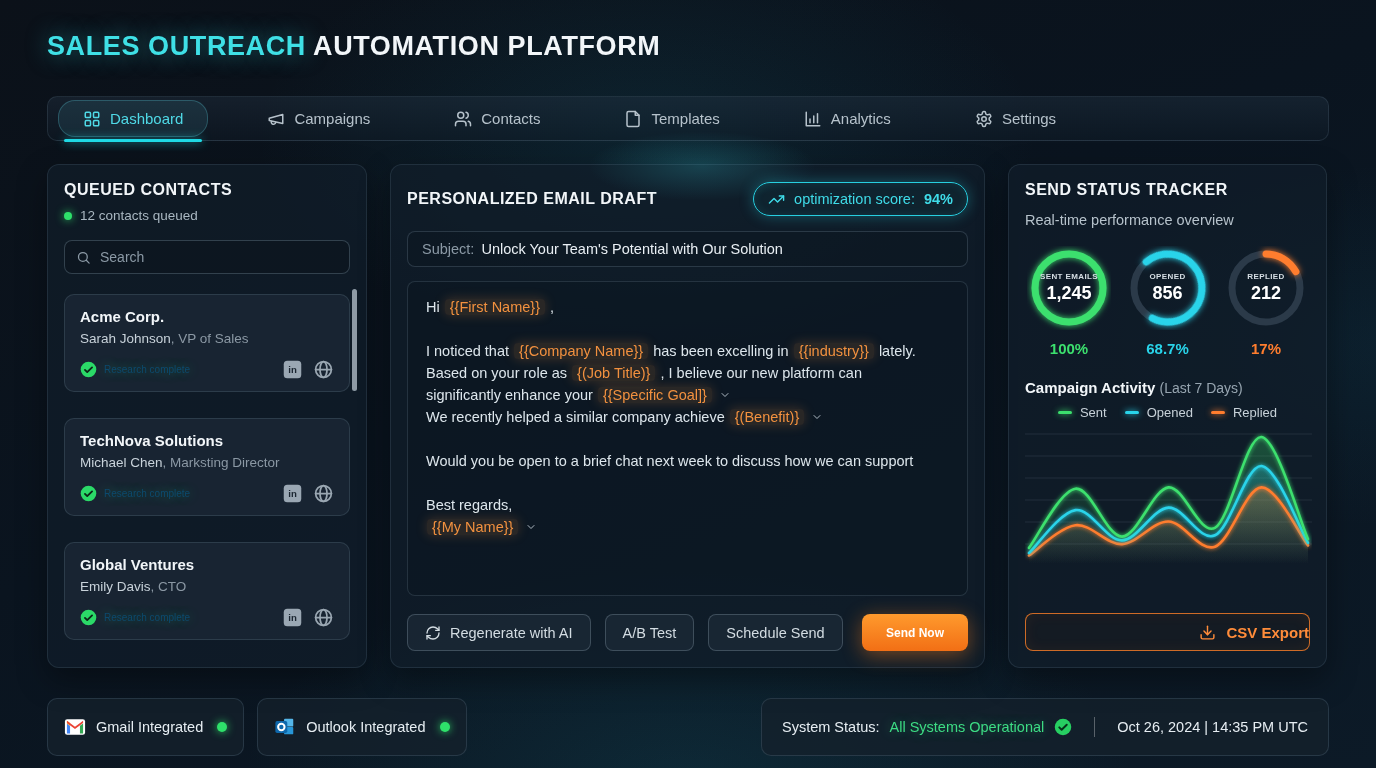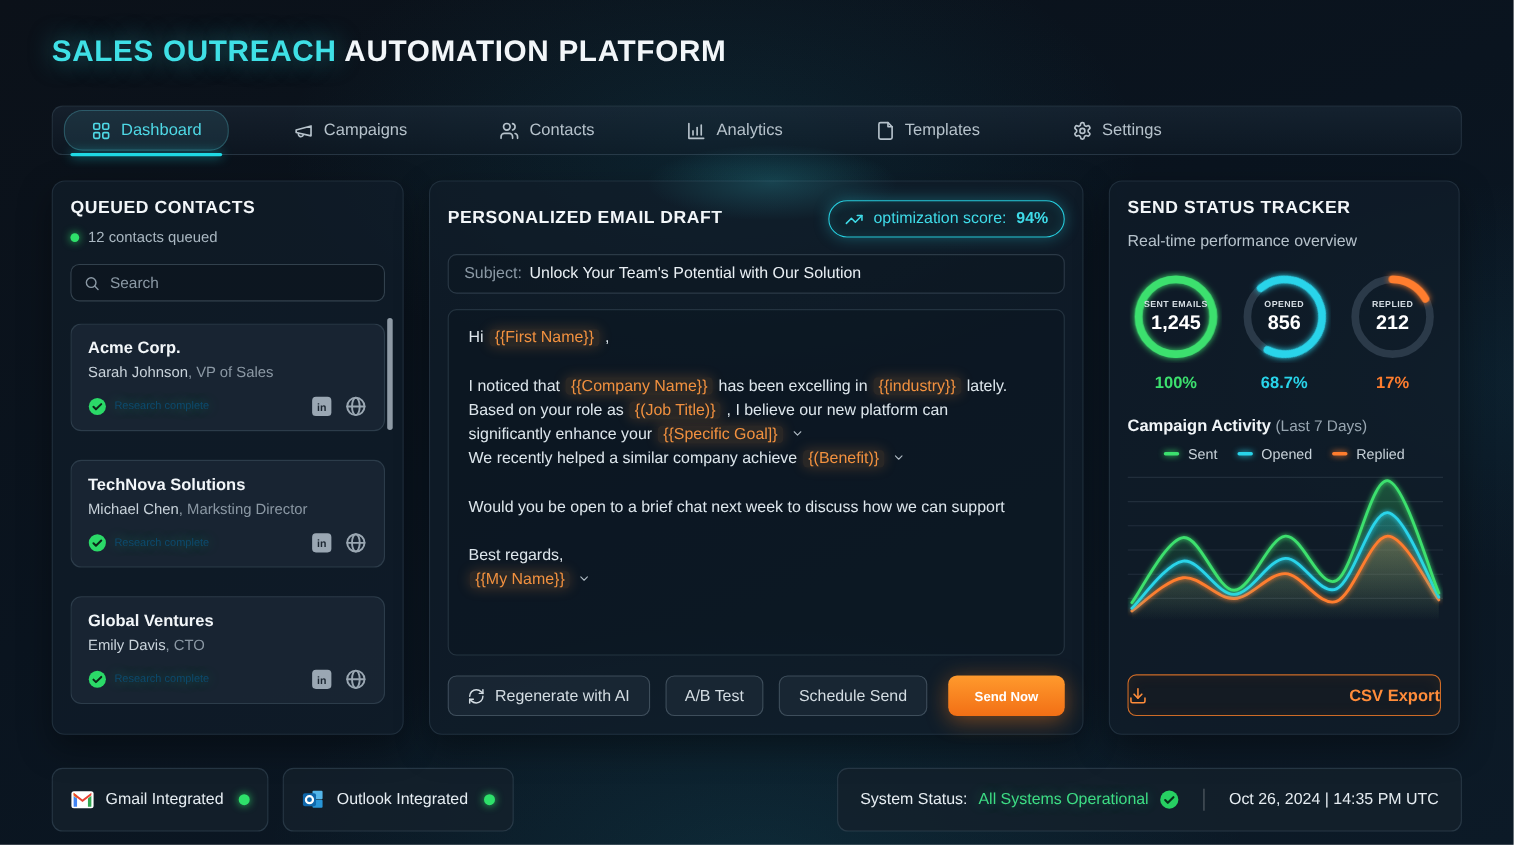--- a/index.html
+++ b/index.html
@@ -144,21 +144,21 @@
   .activity-head b { color:#f2f6f9; font-weight:800; }
   .activity-head span { color:#97a5b0; font-weight:400; font-size:14px; }
   .legend { margin-top:9px; display:flex; justify-content:center; gap:18px; }
   .legend-item { display:flex; align-items:center; gap:8px; font-size:13px; color:#c7d1d8; }
   .legend-dash { width:14px; height:3px; border-radius:2px; }
   .chart-wrap { margin-top:6px; }
   .btn-csv {
     margin-top:auto; height:38px; border-radius:8px; cursor:pointer;
     border:1px solid rgba(240,122,40,.85); background:rgba(46,26,14,.18); color:#ff8c3a;
     font-size:15px; font-weight:700; font-family:inherit;
-    display:flex; align-items:center; justify-content:space-between; gap:10px;
+    display:flex; align-items:center; justify-content:flex-end; gap:10px;
     box-shadow:inset 0 0 14px rgba(240,122,40,.08);
   }
   .btn-csv .ic { width:17px; height:17px; }
 
   
   .footer { margin-top:30px; display:flex; align-items:center; justify-content:space-between; }
   .pill {
     height:58px; border-radius:10px; border:1px solid rgba(130,160,180,.2);
     background:rgba(20,32,44,.8); display:flex; align-items:center; gap:10px; padding:0 16px;
     font-size:14.5px; color:#e6edf2;
@@ -209,36 +209,36 @@
             <circle cx="9" cy="7" r="4"></circle>
             <path d="M22 21v-2a4 4 0 0 0-3-3.87"></path>
             <path d="M16 3.13a4 4 0 0 1 0 7.75"></path>
           </svg>
         </span>
         <span>Contacts</span>
       </button>
       <button class="tab">
         <span class="ic t-ic">
           <svg viewBox="0 0 24 24" fill="none" stroke="currentColor" stroke-width="2" stroke-linecap="round" stroke-linejoin="round">
+            <path d="M15 2H6a2 2 0 0 0-2 2v16a2 2 0 0 0 2 2h12a2 2 0 0 0 2-2V7z"></path>
+            <path d="M15 2v5h5"></path>
+          </svg>
+        </span>
+        <span>Templates</span>
+      </button>
+      <button class="tab">
+        <span class="ic t-ic">
+          <svg viewBox="0 0 24 24" fill="none" stroke="currentColor" stroke-width="2" stroke-linecap="round" stroke-linejoin="round">
             <path d="M3 3v18h18"></path>
             <line x1="8" y1="17" x2="8" y2="12"></line>
             <line x1="13" y1="17" x2="13" y2="8"></line>
             <line x1="18" y1="17" x2="18" y2="5"></line>
           </svg>
         </span>
         <span>Analytics</span>
-      </button>
-      <button class="tab">
-        <span class="ic t-ic">
-          <svg viewBox="0 0 24 24" fill="none" stroke="currentColor" stroke-width="2" stroke-linecap="round" stroke-linejoin="round">
-            <path d="M15 2H6a2 2 0 0 0-2 2v16a2 2 0 0 0 2 2h12a2 2 0 0 0 2-2V7z"></path>
-            <path d="M15 2v5h5"></path>
-          </svg>
-        </span>
-        <span>Templates</span>
       </button>
       <button class="tab">
         <span class="ic t-ic">
           <svg viewBox="0 0 24 24" fill="none" stroke="currentColor" stroke-width="2" stroke-linecap="round" stroke-linejoin="round">
             <path d="M12.22 2h-.44a2 2 0 0 0-2 2v.18a2 2 0 0 1-1 1.73l-.43.25a2 2 0 0 1-2 0l-.15-.08a2 2 0 0 0-2.73.73l-.22.38a2 2 0 0 0 .73 2.73l.15.1a2 2 0 0 1 1 1.72v.51a2 2 0 0 1-1 1.74l-.15.09a2 2 0 0 0-.73 2.73l.22.38a2 2 0 0 0 2.73.73l.15-.08a2 2 0 0 1 2 0l.43.25a2 2 0 0 1 1 1.73V20a2 2 0 0 0 2 2h.44a2 2 0 0 0 2-2v-.18a2 2 0 0 1 1-1.73l.43-.25a2 2 0 0 1 2 0l.15.08a2 2 0 0 0 2.73-.73l.22-.39a2 2 0 0 0-.73-2.73l-.15-.08a2 2 0 0 1-1-1.74v-.5a2 2 0 0 1 1-1.74l.15-.09a2 2 0 0 0 .73-2.73l-.22-.38a2 2 0 0 0-2.73-.73l-.15.08a2 2 0 0 1-2 0l-.43-.25a2 2 0 0 1-1-1.73V4a2 2 0 0 0-2-2z"></path>
             <circle cx="12" cy="12" r="3"></circle>
           </svg>
         </span>
         <span>Settings</span>
       </button>

